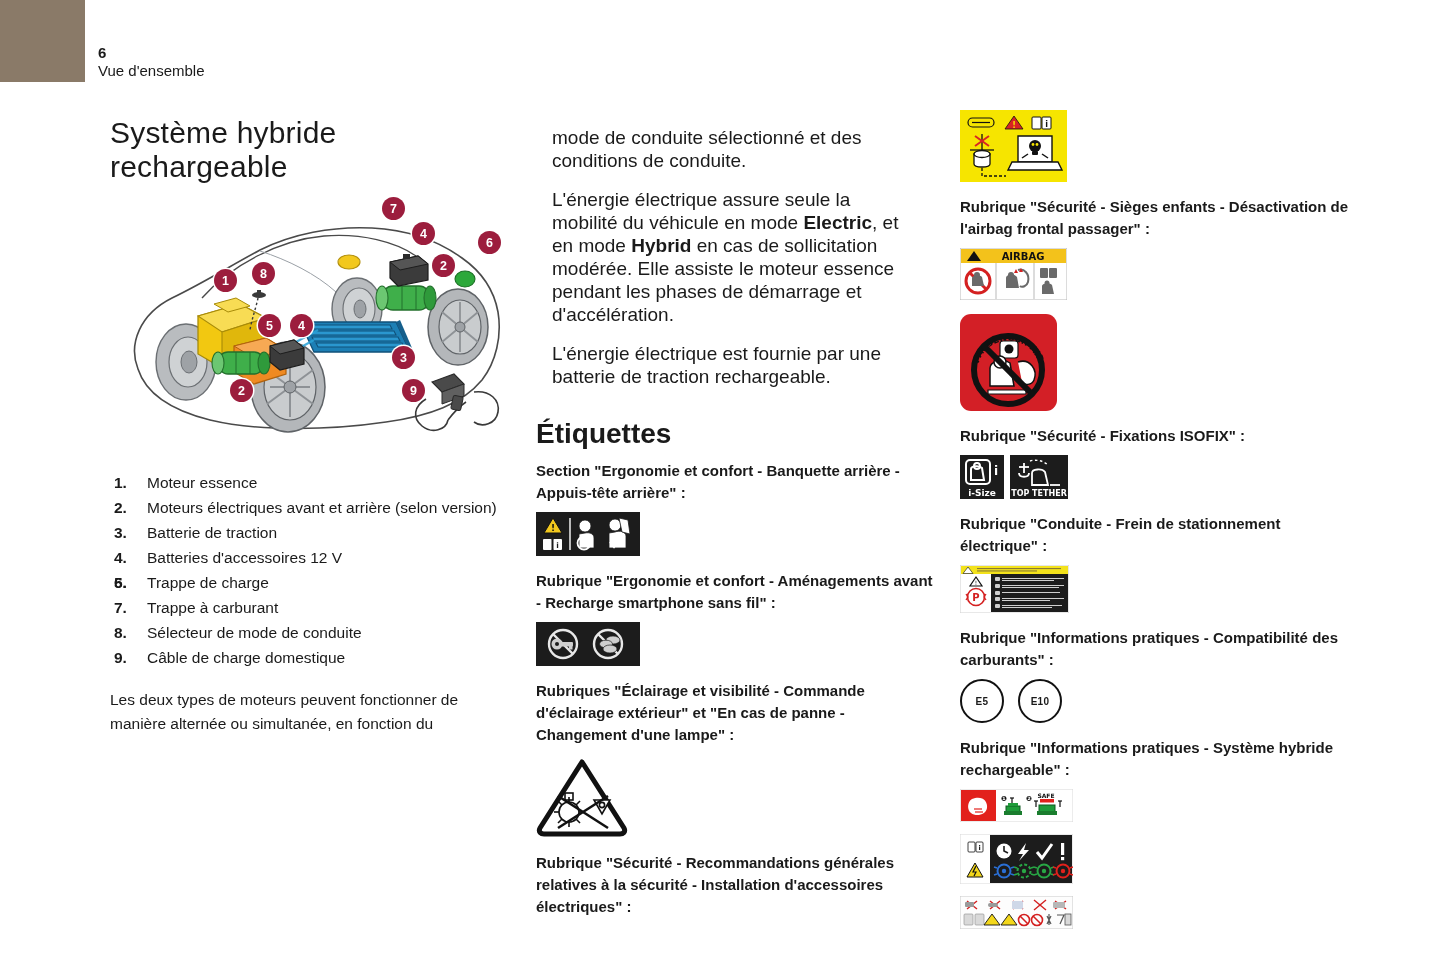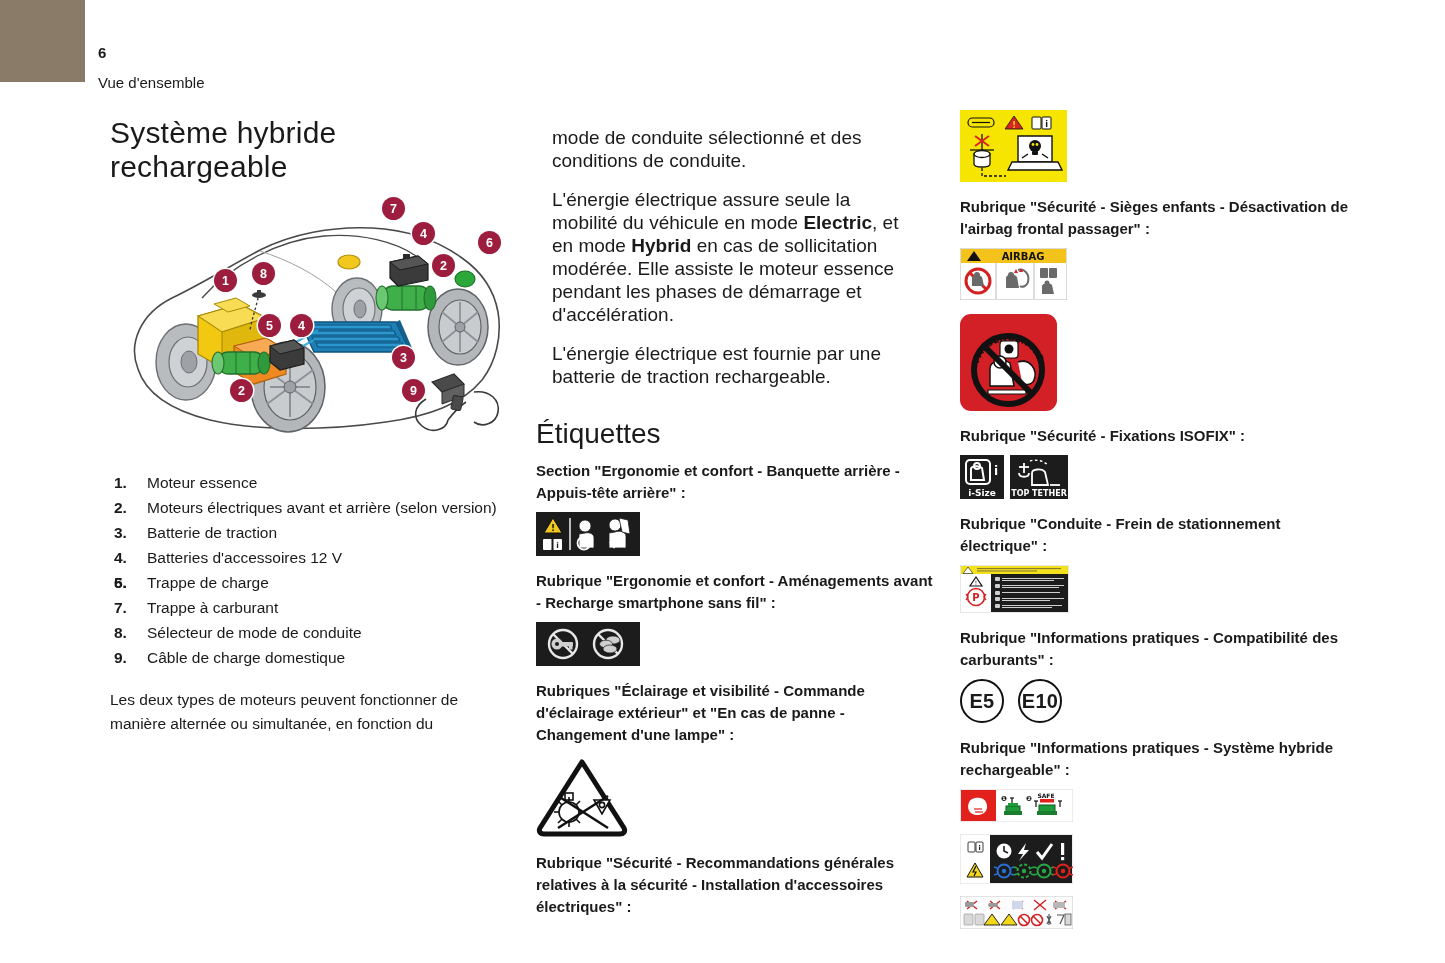--- a/index.html
+++ b/index.html
@@ -11,36 +11,36 @@
     overflow:hidden;
     position:relative;
   }
   .corner-band{
     position:absolute;left:0;top:0;width:85px;height:82px;
   }
   .page-header{
     position:absolute;left:98px;top:44px;
   }
   .page-num{font-size:15px;font-weight:bold;line-height:17px;}
-  .page-section{font-size:15px;line-height:20px;font-weight:400;margin-top:12px;}
+  .page-section{font-size:15px;line-height:20px;font-weight:400;}
 
   .cols{
     position:absolute;left:0;top:110px;width:1322px;height:840px;
   }
   .col{position:absolute;top:0;}
   .col-left{left:110px;width:400px;}
   .col-mid{left:536px;width:400px;}
   .col-right{left:960px;width:400px;}
 
   h1.title{
     font-size:30px;font-weight:400;line-height:34px;
     margin:6px 0 0 0;letter-spacing:.2px;
   }
   h2.h-etiq{
-    font-size:28px;font-weight:400;line-height:32px;
+    font-size:28px;font-weight:700;line-height:32px;
     margin:30px 0 10px 0;
   }
   p.body{
     font-size:19px;line-height:23px;margin:16px;
   }
   p.body + p.body{margin-top:0;}
   .lbl-cap{
     font-size:15px;font-weight:bold;line-height:22px;margin:14px 0 8px 0;
   }
   .lbl-cap.first{margin-top:2px;}
@@ -70,21 +70,21 @@
   }
 
   
   .lbl{display:block;}
   .sticker-row{display:flex;gap:6px;align-items:flex-start;}
 
   .fuel-row{display:flex;gap:14px;margin:6px 0 4px 0;}
   .fuel-circ{
     width:40px;height:40px;border-radius:50%;
     border:2.5px solid #111;display:flex;align-items:center;
-    justify-content:center;font-size:20px;font-weight:bold;letter-spacing:.3px;
+    justify-content:center;font-size:10px;font-weight:bold;letter-spacing:.3px;
   }
 </style>
 </head>
 <body>
 
 <div class="corner-band" id="band" style="background: rgb(138, 122, 104);"></div>
 
 <div class="page-header">
   <div class="page-num">6</div>
   <div class="page-section">Vue d'ensemble</div>

